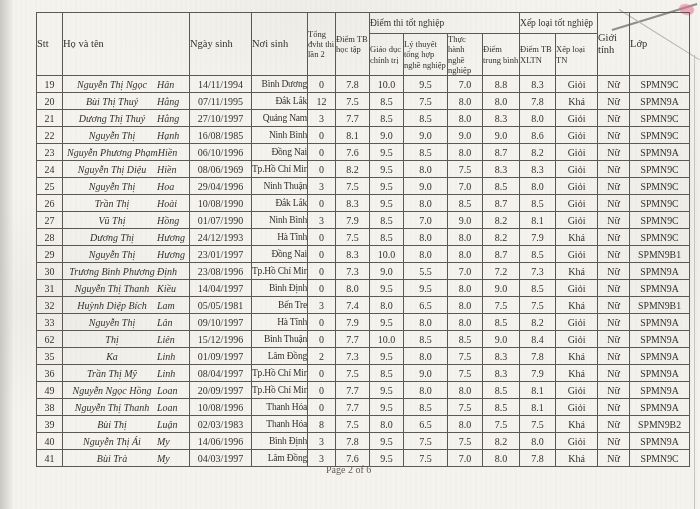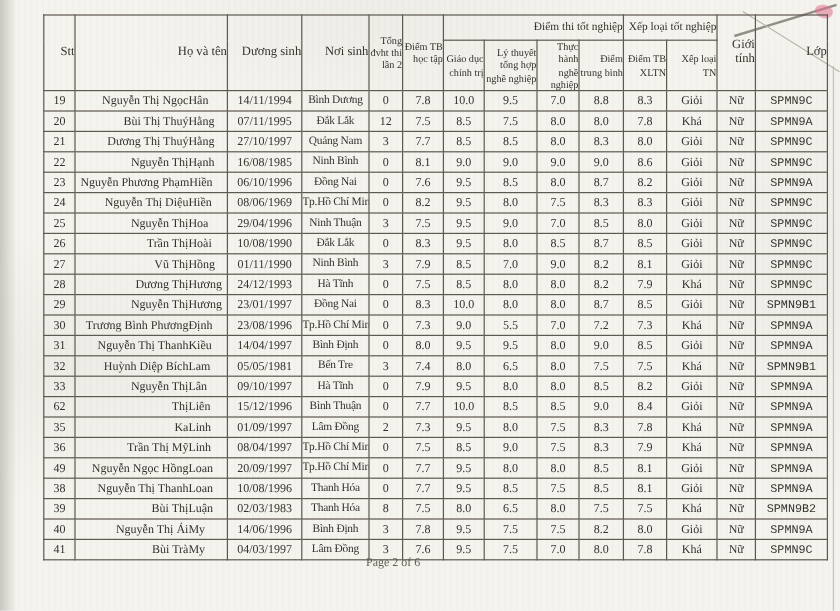--- a/index.html
+++ b/index.html
@@ -46,33 +46,33 @@
     border-collapse:collapse;table-layout:fixed;
     width:654px;
   }
   .grades td,.grades th{
     border:1px solid #5d5950;
     padding:0;margin:0;
     font-weight:normal;
     overflow:hidden;
     color:#35322c;
   }
-  thead th{text-align:right;vertical-align:middle;}
+  thead th{text-align:left;vertical-align:middle;}
   .h-main{font-size:10.5px;line-height:1.1;}
   .h-small{font-size:8.5px;line-height:1.18;}
   .h-group{font-size:9.5px;height:20px;}
   tbody td{height:16px;font-size:10px;text-align:center;vertical-align:middle;white-space:nowrap;}
-  td.name{text-align:right;}
+  td.name{text-align:center;font-style:italic;}
   .name-wrap{display:flex;align-items:center;padding-left:4px;}
   .family{flex:0 0 90px;white-space:nowrap;}
   .given{white-space:nowrap;}
-  td.pob{font-size:9.5px;letter-spacing:-0.2px;}
-  td.cls{font-size:9.8px;font-family:Liberation Mono, monospace;}
+  td.pob{font-size:9.5px;letter-spacing:-0.2px;text-align:right;}
+  td.cls{font-size:9.8px;}
   .footer{
-    position:absolute;left:305px;top:464px;
+    position:absolute;left:326px;top:464px;
     font-size:10px;color:#605d55;
     font-family:"Liberation Serif",serif;
   }
 </style>
 </head>
 <body>
 
 <div class="scan-texture"></div>
 <div class="shadow-left"></div>
 <div class="edge-right"></div>
@@ -94,21 +94,21 @@
       <col style="width:37px">
       <col style="width:36px">
       <col style="width:42px">
     <col style="width:32px">
       <col style="width:60px">
   </colgroup>
   <thead>
     <tr>
       <th rowspan="2" class="h-main">Stt</th>
       <th rowspan="2" class="h-main">Họ và tên</th>
-      <th rowspan="2" class="h-main">Dương sinh</th>
+      <th rowspan="2" class="h-main">Ngày sinh</th>
       <th rowspan="2" class="h-main">Nơi sinh</th>
       <th rowspan="2" class="h-small">Tổng đvht thi lần 2</th>
       <th rowspan="2" class="h-small">Điểm TB học tập</th>
       <th colspan="4" class="h-group">Điểm thi tốt nghiệp</th>
       <th colspan="2" class="h-group">Xếp loại tốt nghiệp</th>
       <th rowspan="2" class="h-main">Giới tính</th>
       <th rowspan="2" class="h-main">Lớp</th>
     </tr>
     <tr style="height:42px">
       <th class="h-small">Giáo dục chính trị</th>
@@ -289,21 +289,21 @@
     <td class="cls">SPMN9C</td>
   </tr>
       <tr>
     <td>27</td>
     <td class="name">
       <span class="name-wrap">
             <span class="family">Vũ Thị</span>
             <span class="given">Hồng</span>
           </span>
     </td>
-    <td>01/11/1990</td>
+    <td>01/07/1990</td>
     <td class="pob">Ninh Bình</td>
     <td>3</td>
     <td>7.9</td>
     <td>8.5</td>
     <td>7.0</td>
     <td>9.0</td>
     <td>8.2</td>
     <td>8.1</td>
     <td>Giỏi</td>
     <td>Nữ</td>

